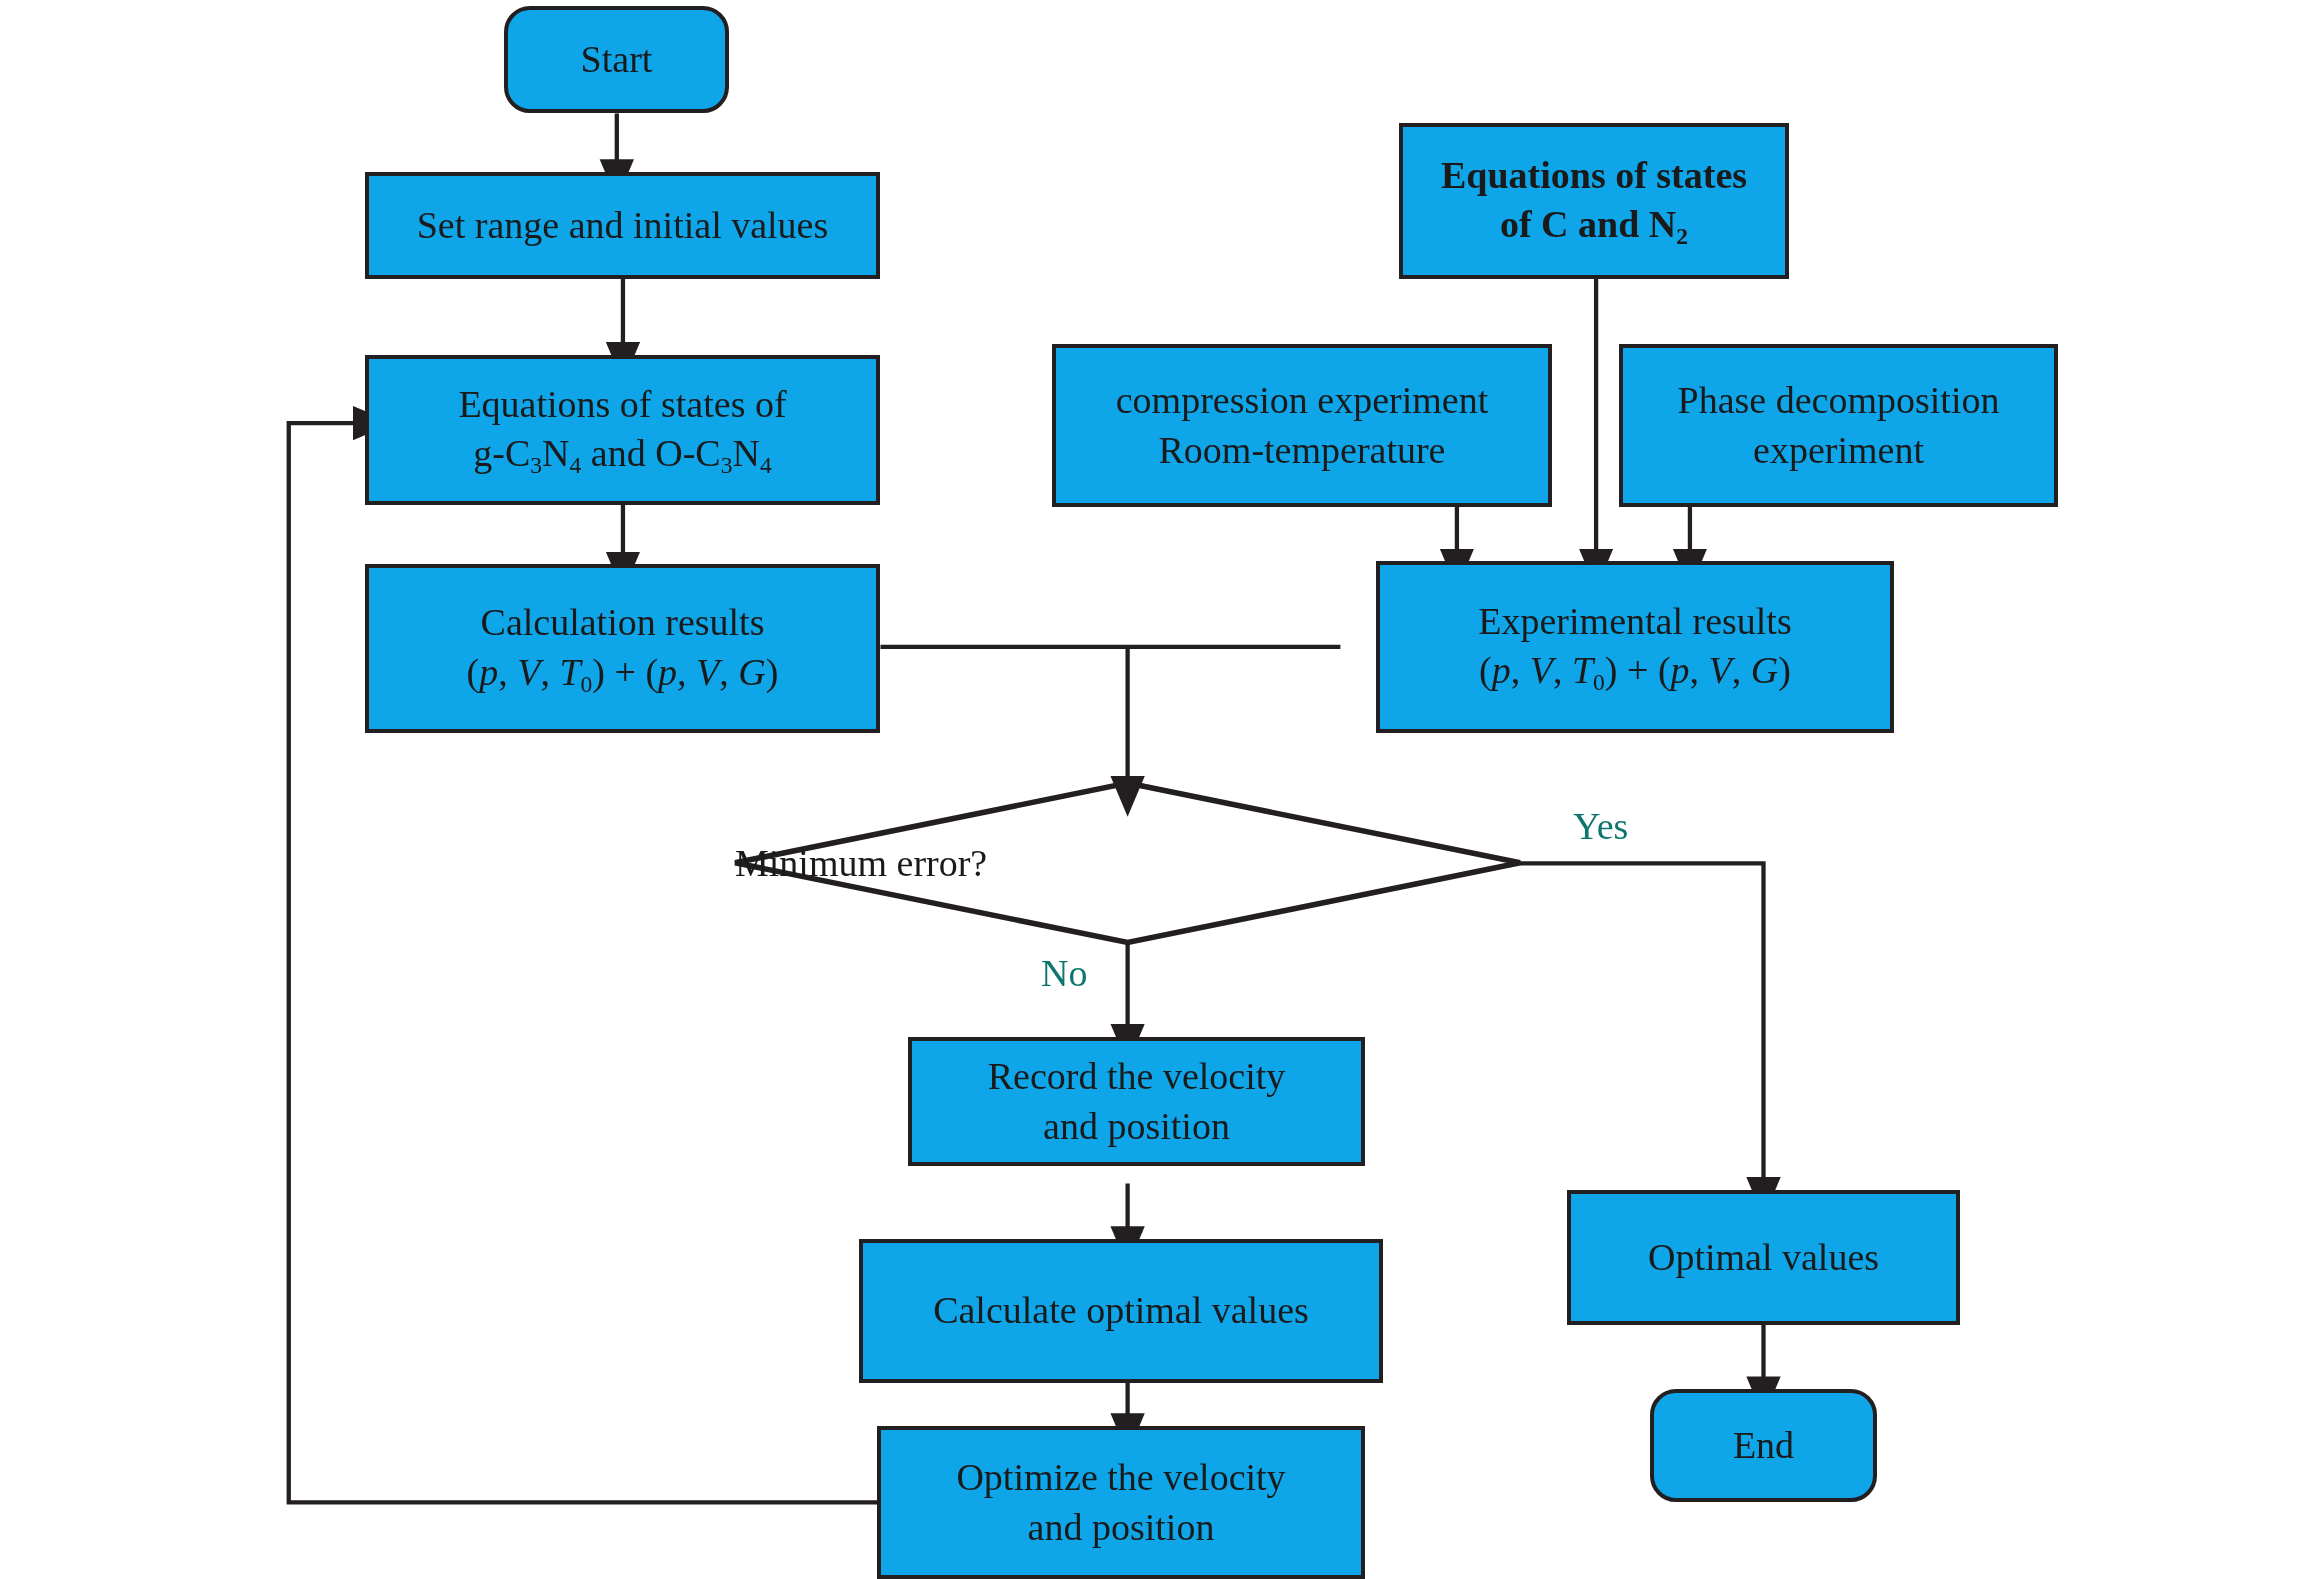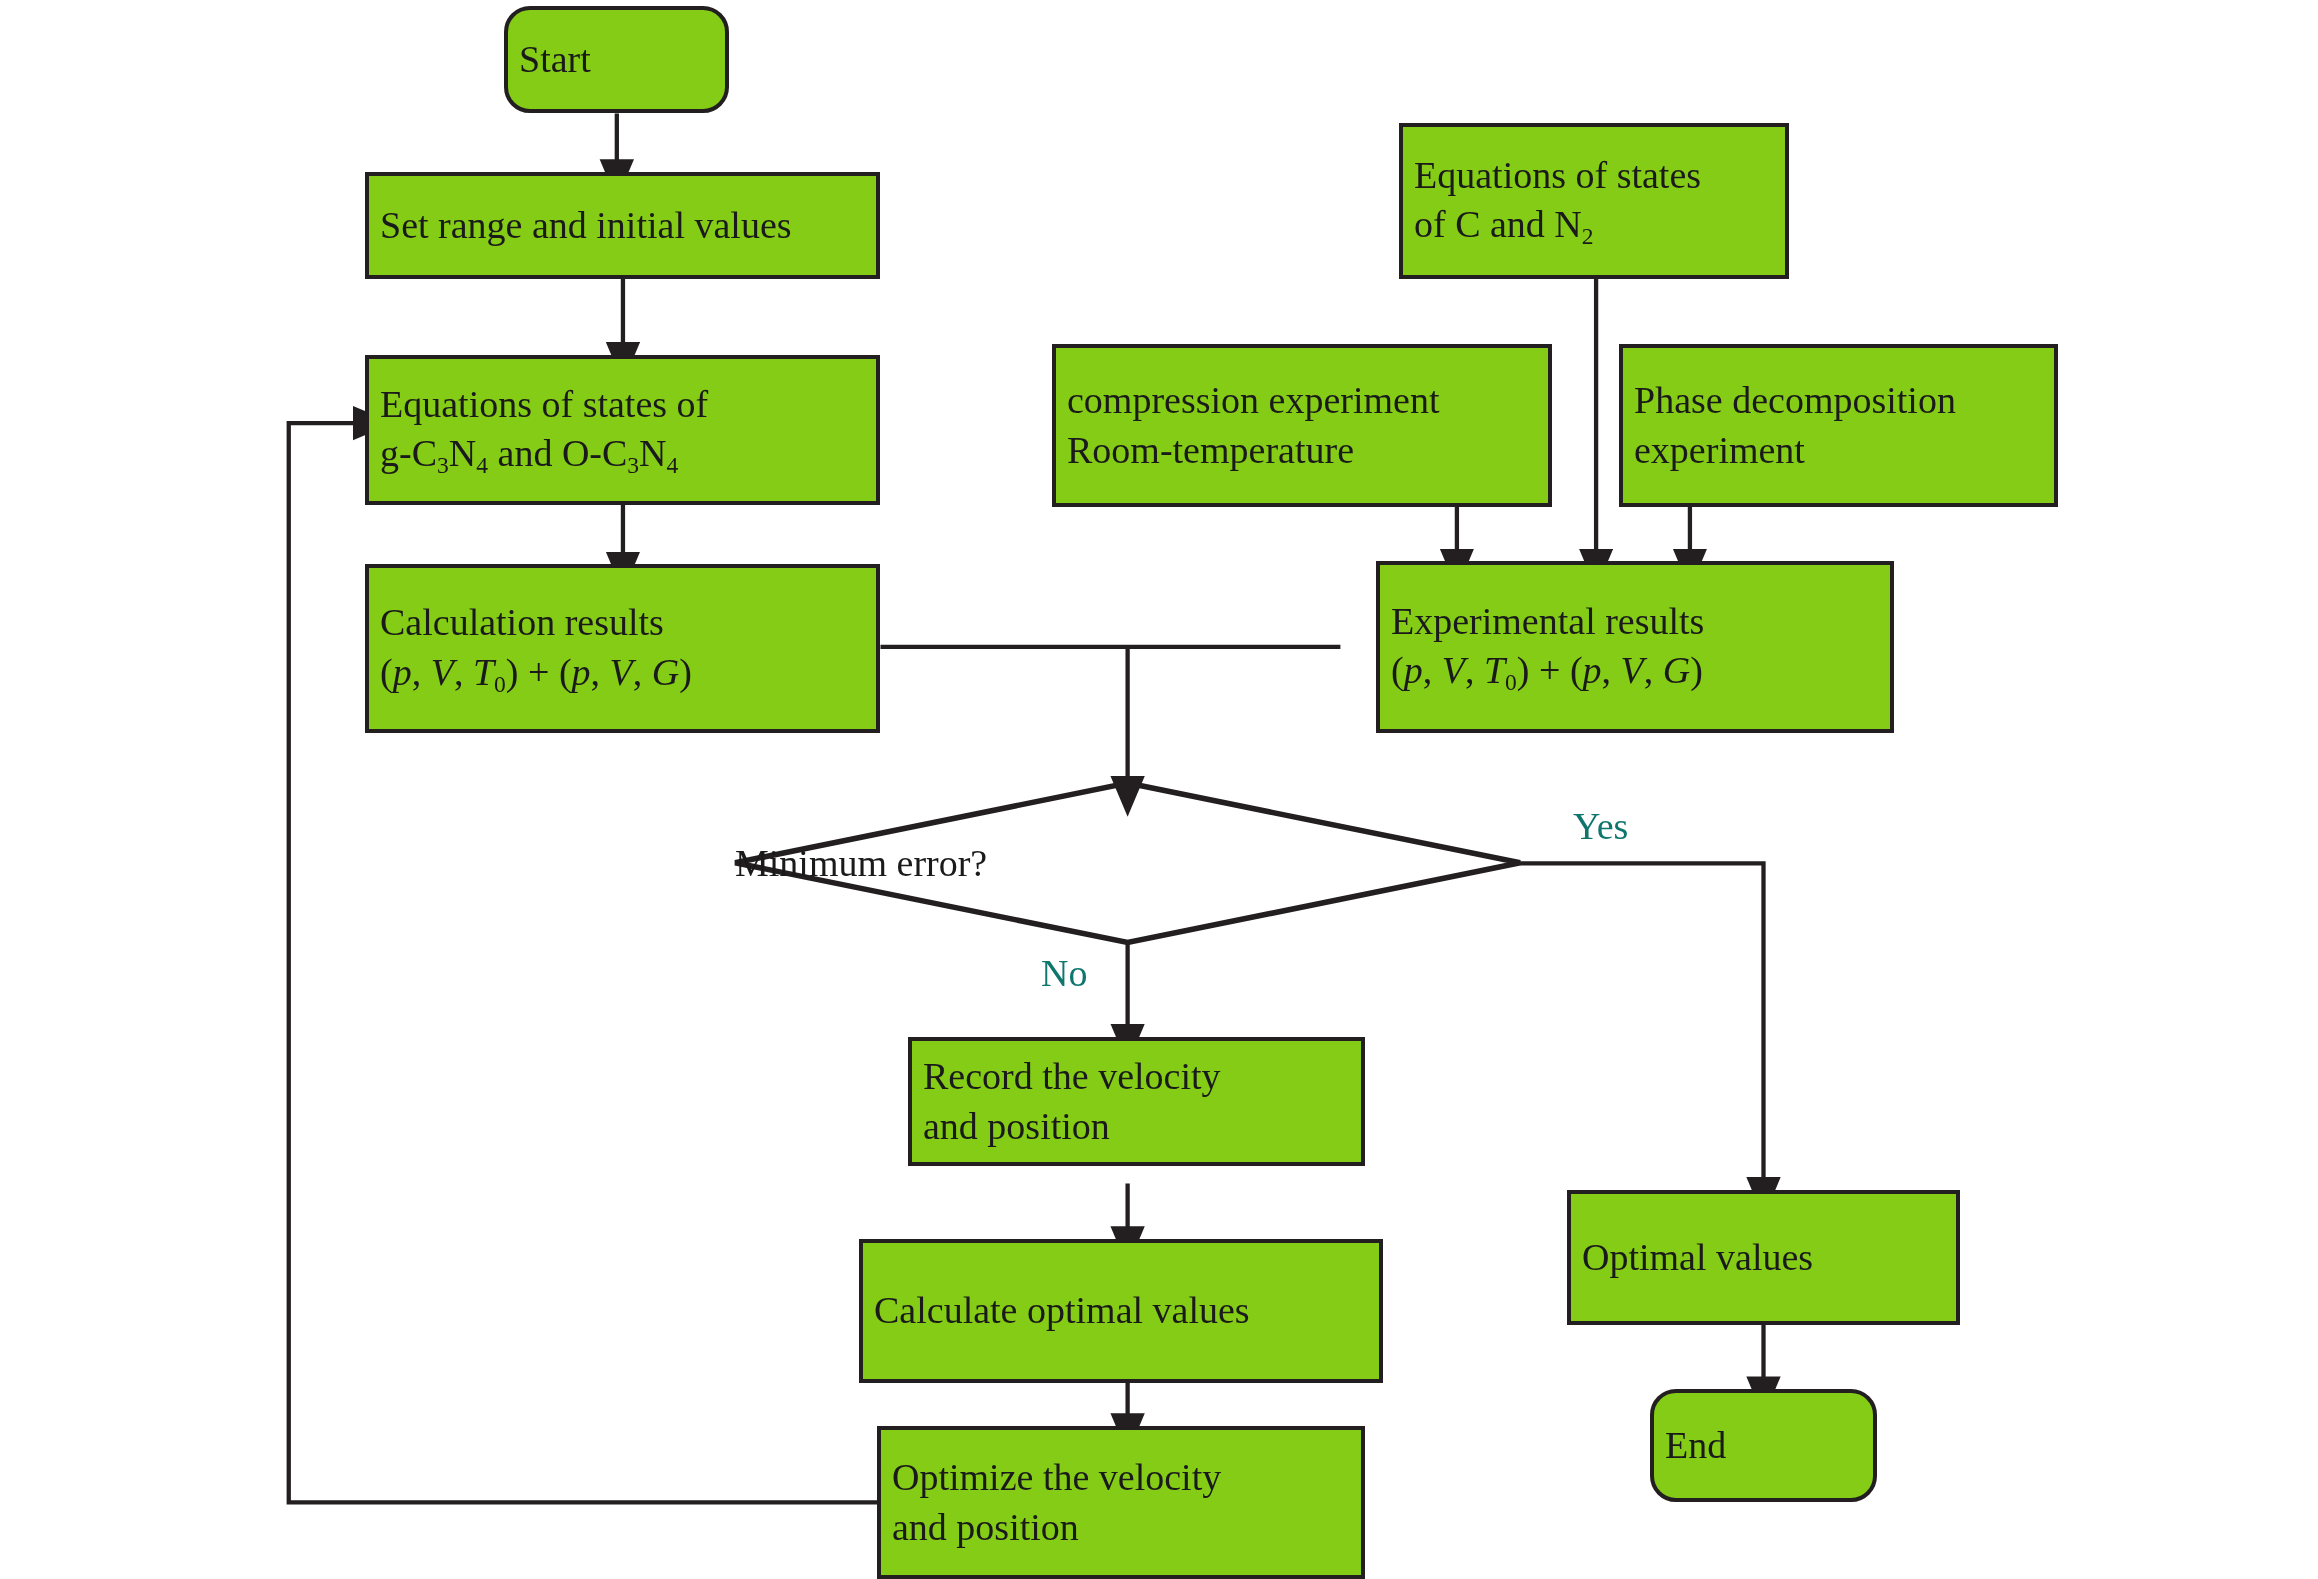--- a/index.html
+++ b/index.html
@@ -18,24 +18,25 @@
   svg#wires{
     position:absolute;
     left:0; top:0;
     width:2319px; height:1579px;
     pointer-events:none;
   }
   .node{
     position:absolute;
     box-sizing:border-box;
     border:4.3px solid #231f20;
-    background:#84cc16;
+    background:#0ea5e9;
     display:flex;
     align-items:center;
     justify-content:center;
+    text-align:center;
     line-height:1.30;
     font-size:38px;
     padding:0 11px;
   }
   .node.terminal{ border-radius:26px; }
   .node .txt{ display:block; width:100%; }
   .node .ln{ display:block; white-space:nowrap; }
   sub{ font-size:0.62em; vertical-align:-0.28em; }
   i,.it{ font-style:italic; }
   .edgelabel{
@@ -118,21 +119,21 @@
     </span>
   </div>
 
   <div class="node" style="left:365px; top:564px; width:515px; height:169px;">
     <span class="txt">
       <span class="ln">Calculation results</span>
       <span class="ln"><span>(</span><i>p</i><span>, </span><i>V</i><span>, </span><i>T</i><sub>0</sub><span>) + (</span><i>p</i><span>, </span><i>V</i><span>, </span><i>G</i><span>)</span></span>
     </span>
   </div>
 
-  <div class="node" style="left:1399px; top:123px; width:390px; height:156px;">
+  <div class="node" style="left:1399px; top:123px; width:390px; height:156px;font-weight:bold;">
     <span class="txt">
       <span class="ln">Equations of states</span>
       <span class="ln"><span>of C and N</span><sub>2</sub></span>
     </span>
   </div>
 
   <div class="node" style="left:1052px; top:344px; width:500px; height:163px;">
     <span class="txt">
       <span class="ln">compression experiment</span>
       <span class="ln">Room-temperature</span>

